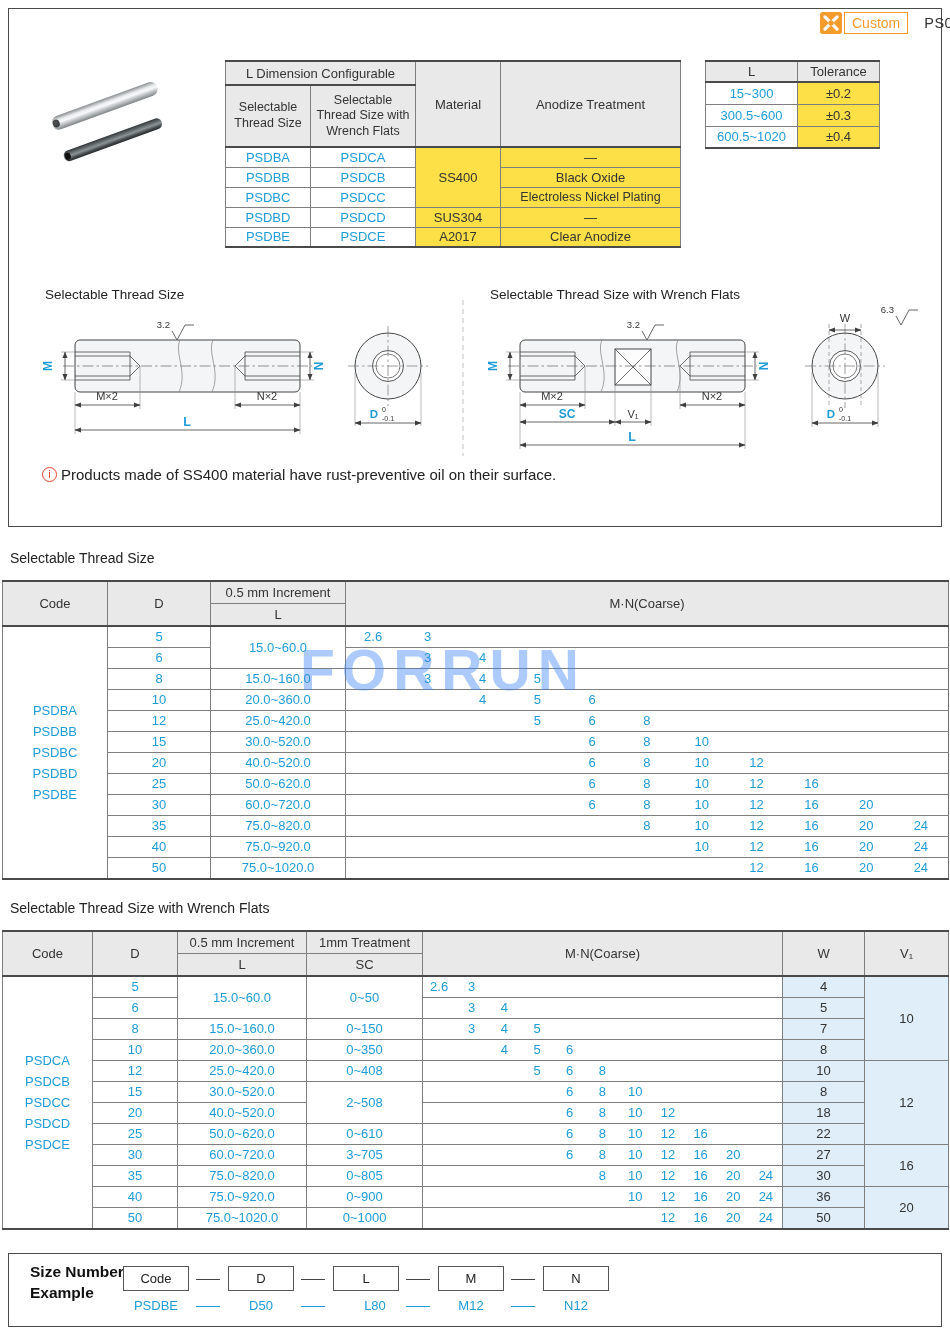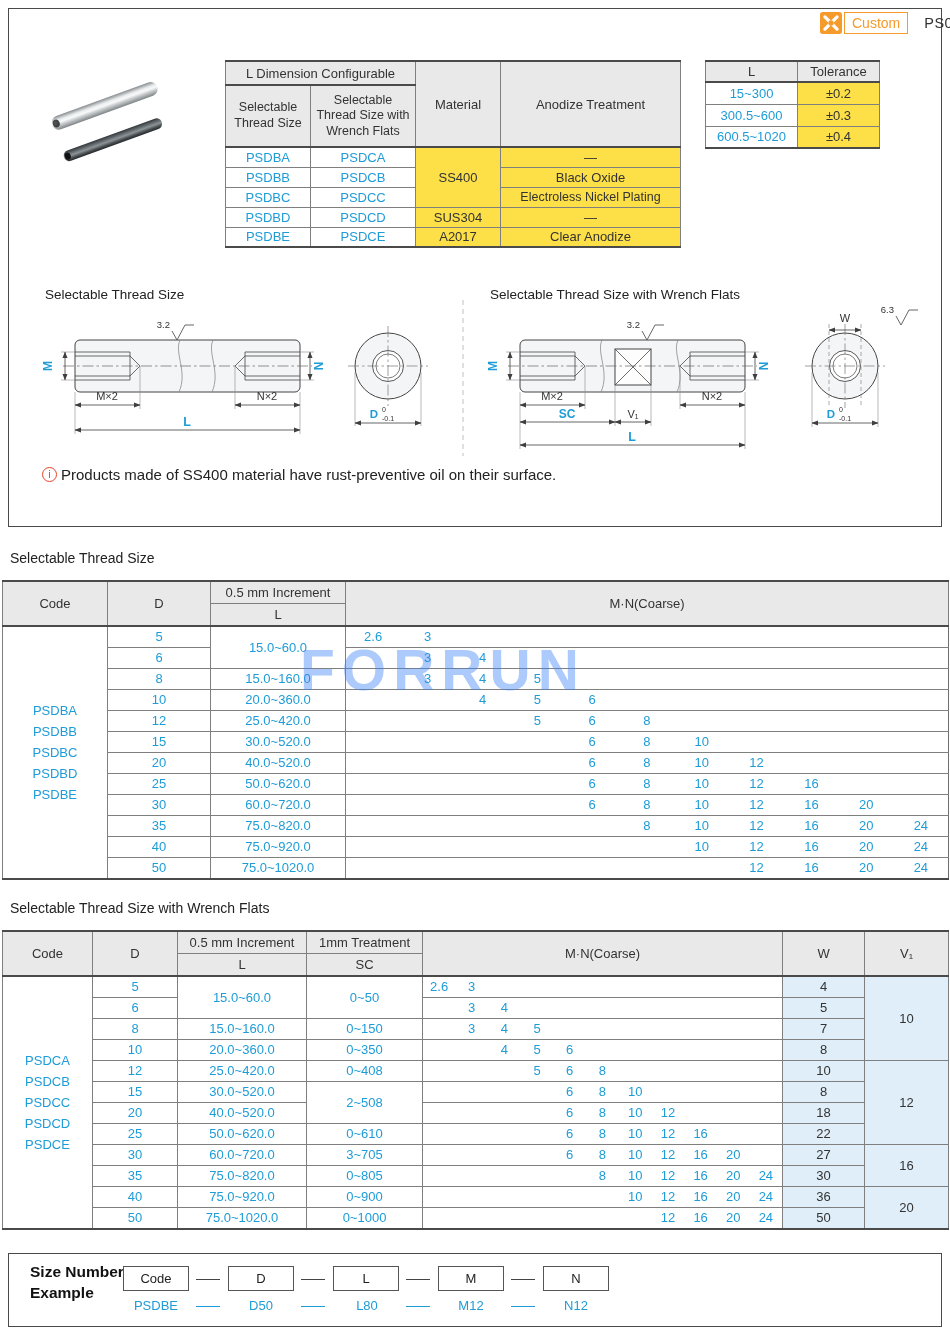--- a/index.html
+++ b/index.html
@@ -804,21 +804,21 @@
   <div class="pn-code-box" style="left:228px">D</div>
   <div class="pn-code-box" style="left:333px">L</div>
   <div class="pn-code-box" style="left:438px">M</div>
   <div class="pn-code-box" style="left:543px">N</div>
   <div class="pn-dash" style="left:196px"></div>
   <div class="pn-dash" style="left:301px"></div>
   <div class="pn-dash" style="left:406px"></div>
   <div class="pn-dash" style="left:511px"></div>
   <div class="pn-val" style="left:123px">PSDBE</div>
   <div class="pn-val" style="left:228px">D50</div>
-  <div class="pn-val" style="left:334px">L80</div>
+  <div class="pn-val" style="left:342px">L80</div>
   <div class="pn-val" style="left:438px">M12</div>
   <div class="pn-val" style="left:543px">N12</div>
   <div class="pn-vdash" style="left:196px"></div>
   <div class="pn-vdash" style="left:301px"></div>
   <div class="pn-vdash" style="left:406px"></div>
   <div class="pn-vdash" style="left:511px"></div>
 
 </div>
 
 </body></html>

